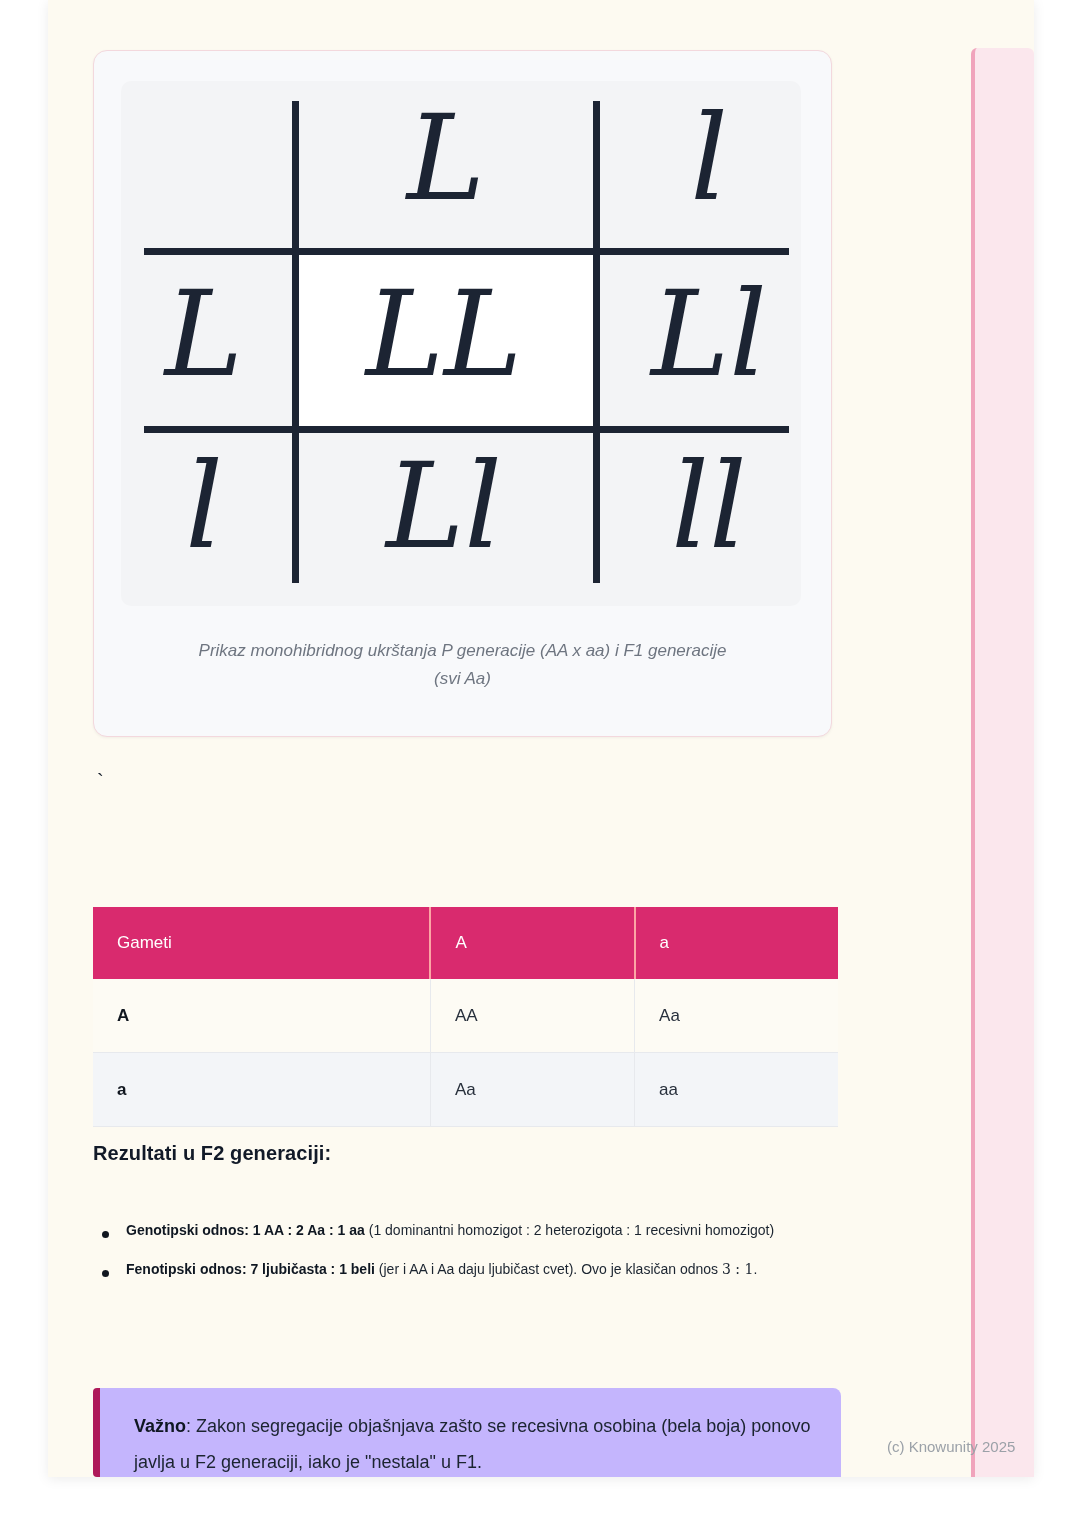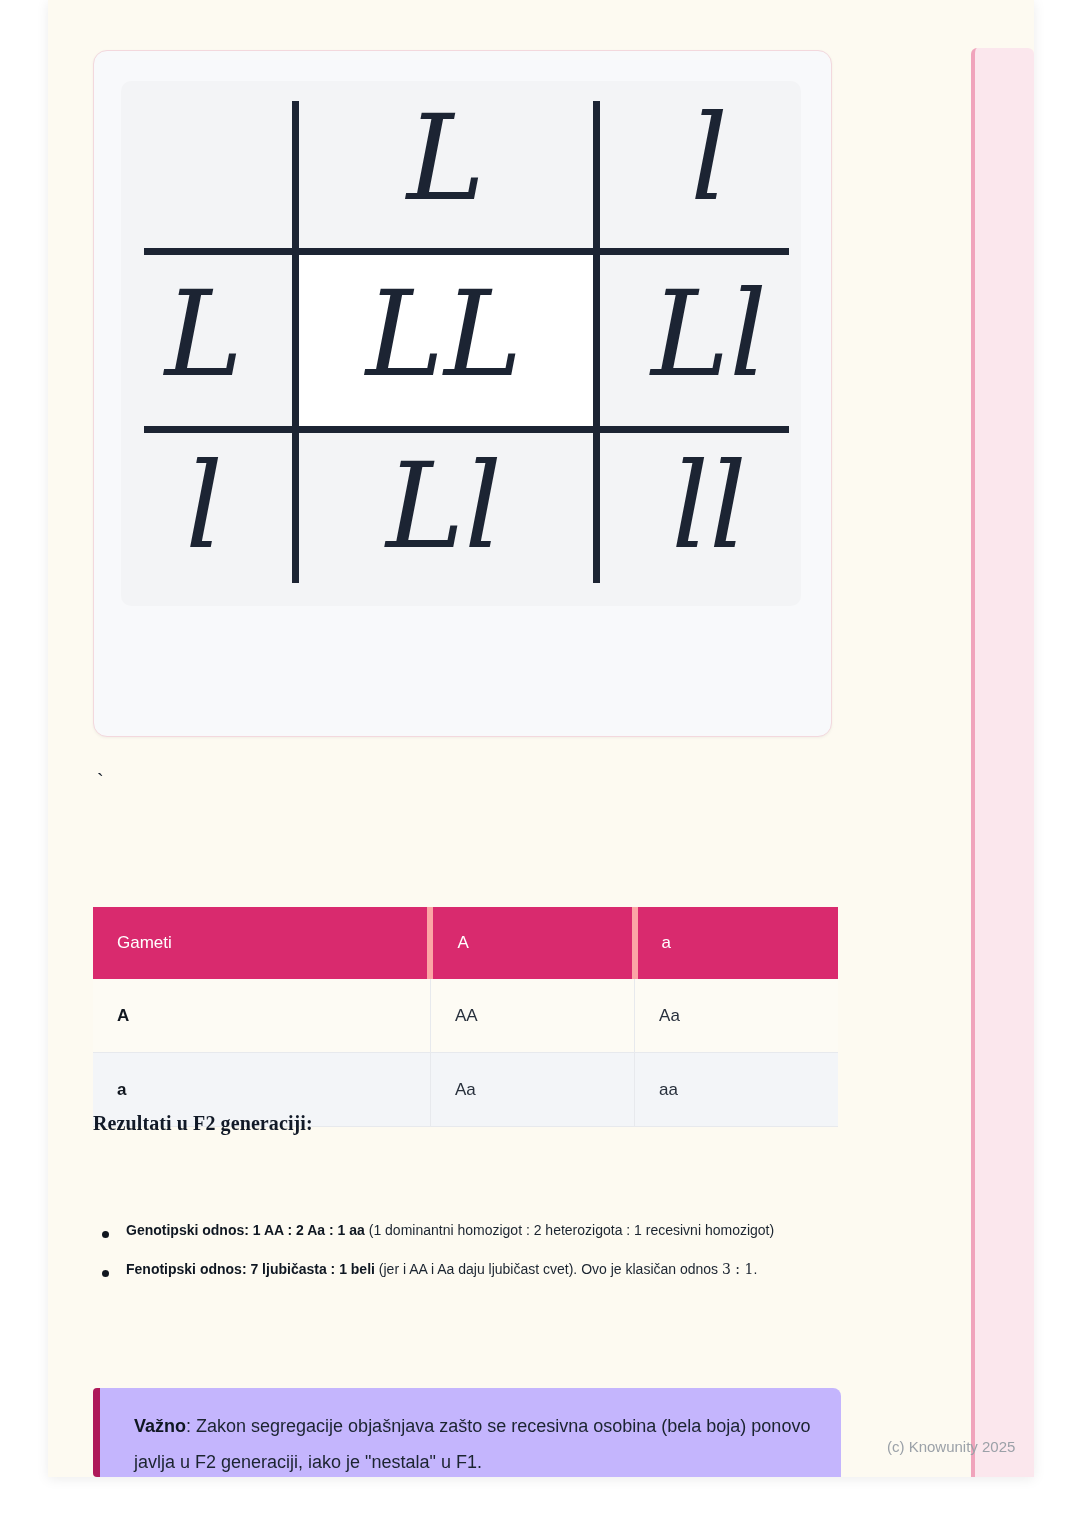--- a/index.html
+++ b/index.html
@@ -19,25 +19,25 @@
   .pl-h1{left:23px;top:167px;width:645px;height:7px;}
   .pl-h2{left:23px;top:345px;width:645px;height:7px;}
   .pletter{position:absolute;transform:translate(-50%,-54%);font-family:"DejaVu Serif",serif;
            font-style:italic;font-size:118px;color:#1C2433;line-height:1;white-space:nowrap;}
   .caption{position:absolute;left:0;right:0;top:586px;text-align:center;color:#6E7580;
            font-style:italic;font-size:17px;line-height:1.65;}
   .caption span{display:inline-block;max-width:556px;}
   .stray{position:absolute;left:49px;top:770px;font-size:20px;color:#18202E;}
   .h-sec{position:absolute;left:45px;font-size:20px;font-weight:bold;color:#121A28;letter-spacing:.1px;}
   .h-analiza{top:843px;}
-  .h-rezultati{top:1112px;font-family:Liberation Serif, serif;}
+  .h-rezultati{top:1142px;}
   
   .gtable{position:absolute;left:45px;top:907px;width:745px;border-collapse:collapse;font-size:17px;}
   .gtable th{background:#D92A6E;color:#FFFFFF;font-weight:normal;text-align:left;
-             height:72px;padding:0 0 0 24px;border-right:6px solid #fca5a5;}
+             height:72px;padding:0 0 0 24px;border-right:2px solid #fca5a5;}
   .gtable th:last-child{border-right:none;}
   .gtable td{height:73px;padding:0 0 0 24px;color:#28303C;border-right:1px solid #E7E9ED;
              border-bottom:1px solid #E7E9ED;}
   .gtable td:last-child{border-right:none;}
   .gtable tr.odd td{background:#FDFBF4;}
   .gtable tr.even td{background:#F3F5F8;}
   .gtable td.rowlabel{font-weight:bold;color:#10161F;}
   .c1{width:45.3%;}.c2{width:27.4%;}.c3{width:27.3%;}
   
   .blist{position:absolute;left:45px;top:1218px;width:748px;}
@@ -70,20 +70,23 @@
         <span class="pletter" style="left:325px;top:82px;">L</span>
         <span class="pletter" style="left:588px;top:82px;">l</span>
 
         <span class="pletter" style="left:83px;top:258px;">L</span>
         <span class="pletter" style="left:323px;top:258px;">LL</span>
         <span class="pletter" style="left:588px;top:258px;">Ll</span>
 
         <span class="pletter" style="left:83px;top:430px;">l</span>
         <span class="pletter" style="left:323px;top:430px;">Ll</span>
         <span class="pletter" style="left:588px;top:430px;">ll</span>
+      </div>
+      <div class="caption">
+        <span>Prikaz monohibridnog ukrštanja P generacije (AA x aa) i F1 generacije (svi Aa)</span>
       </div>
     </div>
 
     <div class="stray">`</div>
 
 
     <table class="gtable">
       <colgroup>
           <col class="c1">
           <col class="c2">

